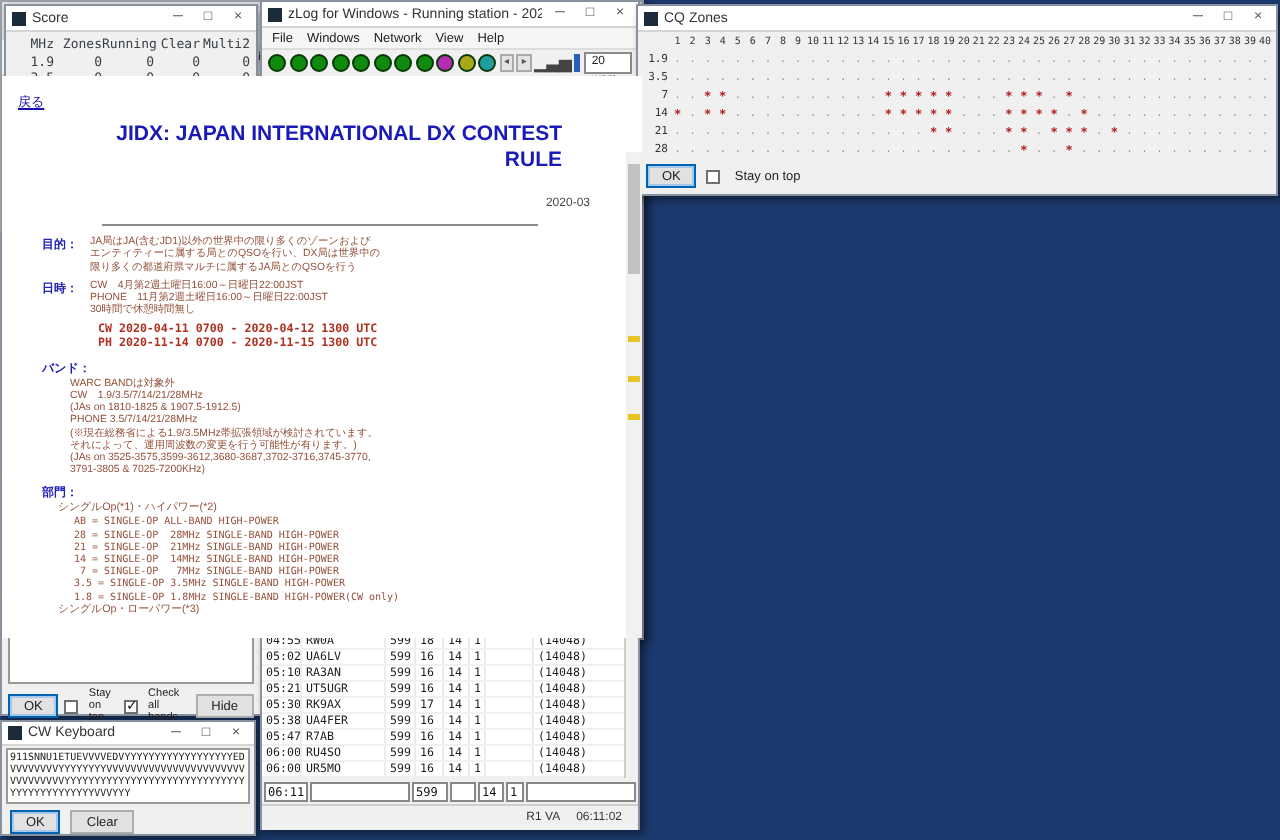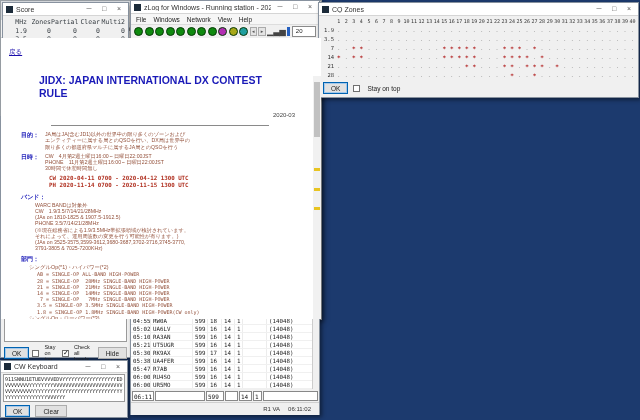--- a/index.html
+++ b/index.html
@@ -104,21 +104,21 @@
   .navic{font-size:8px;color:#5f6368;}
   #omnibox{flex:1;height:13px;background:#f1f3f4;border-radius:7px;display:flex;align-items:center;gap:3px;padding:0 6px;overflow:hidden;}
   #sec-label{font-size:5.5px;color:#5f6368;white-space:nowrap;}
   #url-text{font-size:5.5px;color:#202124;white-space:nowrap;}
   #omni-star{margin-left:auto;font-size:6px;color:#5f6368;}
   .extic{width:9px;height:9px;font-size:5.5px;line-height:9px;text-align:center;color:#fff;border-radius:2px;}
   #avatar{width:10px;height:10px;border-radius:50%;background:#1e8e3e;}
   #bmenu{font-size:7px;color:#5f6368;}
   #browser-content{position:relative;height:281px;background:#fff;overflow:hidden;padding:2px 10px 0 8px;}
   #back-link{font-size:6.5px;color:#1a0dab;text-decoration:underline;display:inline-block;}
-  #page-heading{margin-top:16px;text-align:left;font-size:10.5px;font-weight:bold;color:#1a1ab8;line-height:13px;padding:0 30px;}
+  #page-heading{margin-top:3px;text-align:right;font-size:10.5px;font-weight:bold;color:#1a1ab8;line-height:13px;padding:0 30px;}
   #revision{margin-top:12px;text-align:right;font-size:6px;color:#444;padding-right:16px;}
   #rule-hr{border:none;border-top:1px solid #8a8a8a;width:72%;margin:7px auto 5px auto;}
   .rsec{display:flex;margin:3px 0 0 12px;}
   .rlab{flex:0 0 24px;font-size:6px;font-weight:bold;color:#2222bb;}
   .rtxt{font-size:5.2px;line-height:6.3px;color:#93503a;}
   #rule-dates{margin:3px 0 0 40px;font-family:"DejaVu Sans Mono",monospace;font-size:5.8px;line-height:7px;font-weight:bold;color:#b03020;}
   .blklab{margin:4px 0 0 12px;font-size:6px;font-weight:bold;color:#2222bb;}
   #band-lines{margin-left:26px;font-size:5.2px;line-height:6.2px;color:#93503a;}
   #cat-intro,#cat-outro{margin-left:20px;font-size:5.4px;line-height:7px;color:#93503a;}
   #cat-lines{margin-left:28px;font-family:"DejaVu Sans Mono",monospace;font-size:5px;line-height:6.2px;color:#93503a;}
@@ -136,21 +136,21 @@
       <span class="tic"></span>
       <span class="ttl">Score</span>
       <span class="wbtn">─</span>
       <span class="wbtn">□</span>
       <span class="wbtn">×</span>
     </div>
     <div id="score-body">
       <div class="srow" id="score-head">
           <span class="sc s0">MHz</span>
           <span class="sc s1">Zones</span>
-          <span class="sc s2">Partial</span>
+          <span class="sc s2">Running</span>
           <span class="sc s3">Clear</span>
           <span class="sc s4">Multi2</span>
         </div>
       <div id="score-rows">
           <div class="srow">
             <span class="sc s0">1.9</span>
             <span class="sc s1">0</span>
             <span class="sc s2">0</span>
             <span class="sc s3">0</span>
             <span class="sc s4">0</span>

